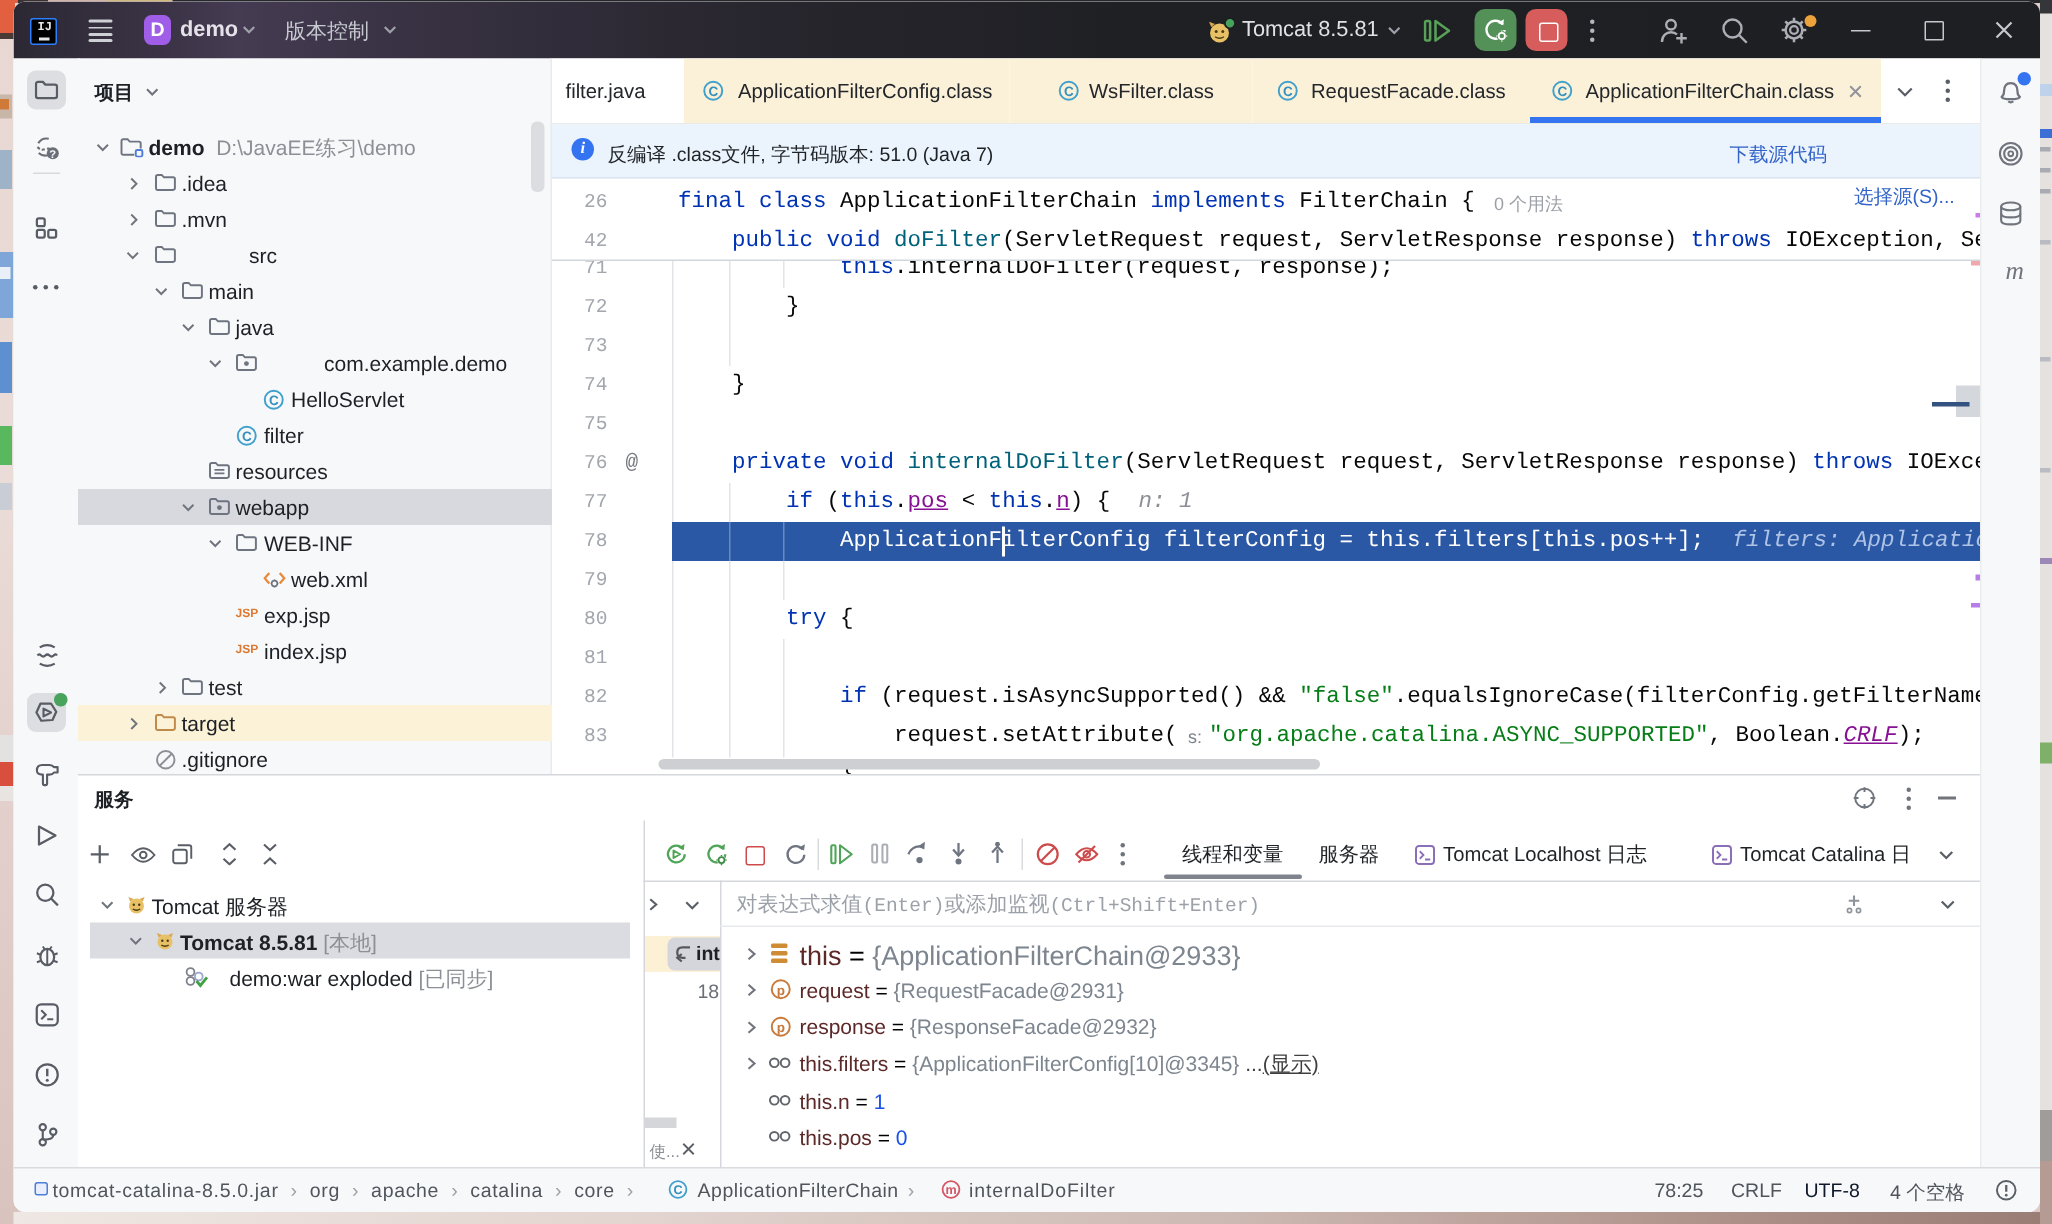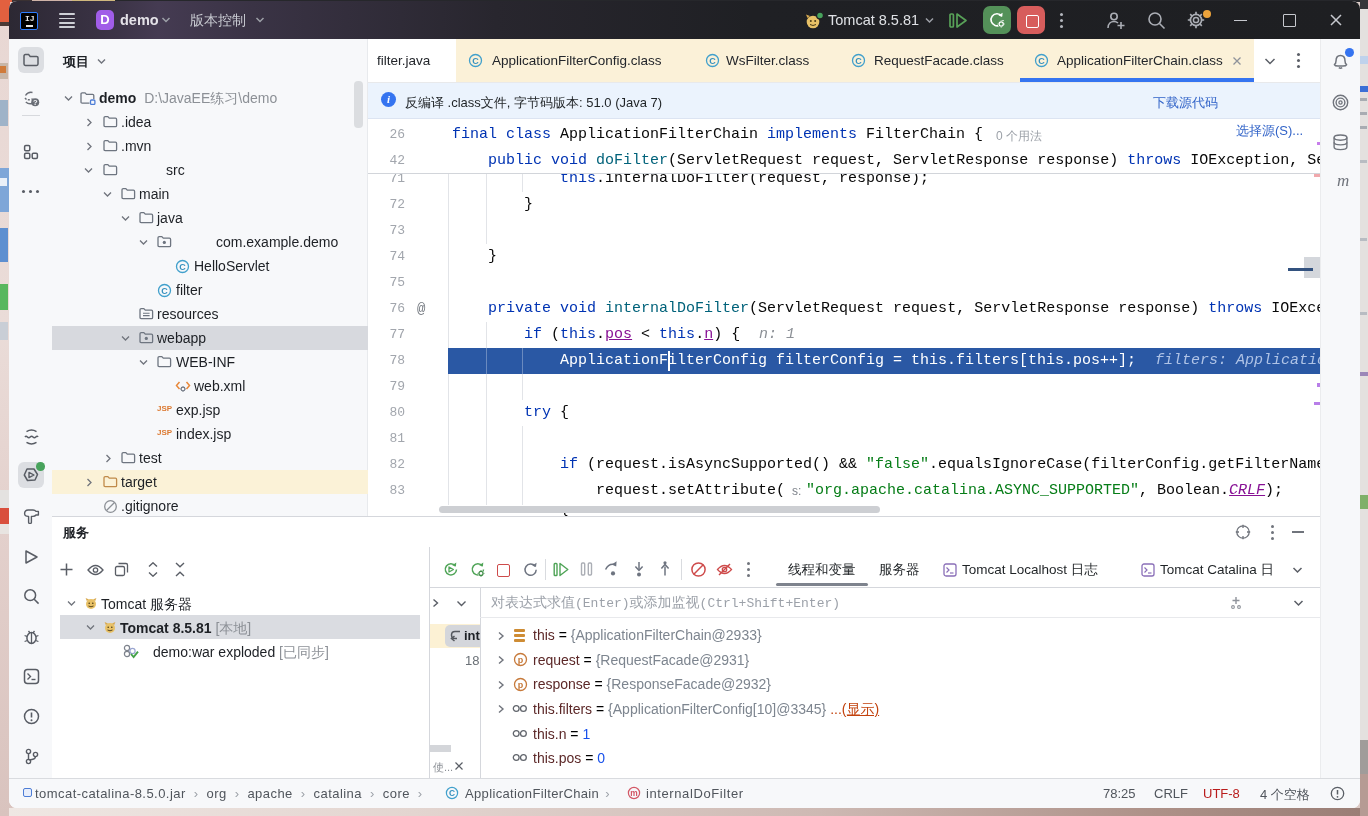--- a/index.html
+++ b/index.html
@@ -626,21 +626,21 @@
 <svg class="r" style="left:1284px;top:598px;" width="11" height="9" viewBox="0 0 11 9">
       <path d="M1.5 2 L5.5 6 L9.5 2" stroke="#5A5E66" stroke-width="1.5" fill="none"></path>
     </svg>
 
 <svg class="r" style="left:488px;top:630px;" width="8" height="10" viewBox="0 0 8 10">
       <path d="M2 1.5 L6 5 L2 8.5" stroke="#70747C" stroke-width="1.4" fill="none"></path>
     </svg>
 <div class="r" style="left:505px;top:628px;width:11px;height:3px;background:#CE8C34;border-radius:1px;"></div>
 <div class="r" style="left:505px;top:633px;width:11px;height:3px;background:#CE8C34;border-radius:1px;"></div>
 <div class="r" style="left:505px;top:638px;width:11px;height:3px;background:#CE8C34;border-radius:1px;"></div>
-<div class="r" style="left:524px;top:626px;font-size:14px;"><span class="vname">this</span> = <span class="vval">{ApplicationFilterChain@2933}</span></div>
+<div class="r" style="left:524px;top:626px;font-size:18px;"><span class="vname">this</span> = <span class="vval">{ApplicationFilterChain@2933}</span></div>
 <svg class="r" style="left:488px;top:654px;" width="8" height="10" viewBox="0 0 8 10">
       <path d="M2 1.5 L6 5 L2 8.5" stroke="#70747C" stroke-width="1.4" fill="none"></path>
     </svg>
 <svg class="r" style="left:504px;top:651px;" width="15" height="15" viewBox="0 0 15 15">
       <circle cx="7.5" cy="7.5" r="6" fill="none" stroke="#C77A3B" stroke-width="1.3"></circle>
       <text x="7.5" y="11" font-size="9" font-weight="bold" fill="#C77A3B" text-anchor="middle" font-family="Liberation Sans">p</text>
     </svg>
 <div class="r" style="left:524px;top:651px;font-size:14px;"><span class="vname">request</span> = <span class="vval">{RequestFacade@2931}</span></div>
 <svg class="r" style="left:488px;top:679px;" width="8" height="10" viewBox="0 0 8 10">
       <path d="M2 1.5 L6 5 L2 8.5" stroke="#70747C" stroke-width="1.4" fill="none"></path>
@@ -650,21 +650,21 @@
       <text x="7.5" y="11" font-size="9" font-weight="bold" fill="#C77A3B" text-anchor="middle" font-family="Liberation Sans">p</text>
     </svg>
 <div class="r" style="left:524px;top:675px;font-size:14px;"><span class="vname">response</span> = <span class="vval">{ResponseFacade@2932}</span></div>
 <svg class="r" style="left:488px;top:703px;" width="8" height="10" viewBox="0 0 8 10">
       <path d="M2 1.5 L6 5 L2 8.5" stroke="#70747C" stroke-width="1.4" fill="none"></path>
     </svg>
 <svg class="r" style="left:503px;top:703px;" width="16" height="9" viewBox="0 0 16 9">
       <circle cx="4.2" cy="4.5" r="2.9" fill="none" stroke="#61656C" stroke-width="1.3"></circle>
       <circle cx="11.4" cy="4.5" r="2.9" fill="none" stroke="#61656C" stroke-width="1.3"></circle>
     </svg>
-<div class="r" style="left:524px;top:700px;font-size:14px;"><span class="vname">this.filters</span> = <span class="vval">{ApplicationFilterConfig[10]@3345}</span> <span style="color:#c2410c;">...<span style="text-decoration:underline;">(显示)</span></span></div>
+<div class="r" style="left:524px;top:700px;font-size:14px;"><span class="vname">this.filters</span> = <span class="vval">{ApplicationFilterConfig[10]@3345}</span> <span style="color:#404040;">...<span style="text-decoration:underline;">(显示)</span></span></div>
 <svg class="r" style="left:503px;top:728px;" width="16" height="9" viewBox="0 0 16 9">
       <circle cx="4.2" cy="4.5" r="2.9" fill="none" stroke="#61656C" stroke-width="1.3"></circle>
       <circle cx="11.4" cy="4.5" r="2.9" fill="none" stroke="#61656C" stroke-width="1.3"></circle>
     </svg>
 <div class="r" style="left:524px;top:725px;font-size:14px;"><span class="vname">this.n</span> = <span class="vnum">1</span></div>
 <svg class="r" style="left:503px;top:752px;" width="16" height="9" viewBox="0 0 16 9">
       <circle cx="4.2" cy="4.5" r="2.9" fill="none" stroke="#61656C" stroke-width="1.3"></circle>
       <circle cx="11.4" cy="4.5" r="2.9" fill="none" stroke="#61656C" stroke-width="1.3"></circle>
     </svg>
 <div class="r" style="left:524px;top:749px;font-size:14px;"><span class="vname">this.pos</span> = <span class="vnum">0</span></div>
@@ -677,20 +677,20 @@
       <text x="7.5" y="11" font-size="9" font-weight="bold" fill="#3590BE" text-anchor="middle" font-family="Liberation Sans">C</text>
     </svg>
 <div class="r" style="left:456px;top:785px;font-size:13px;letter-spacing:0.35px;color:#50555C;">ApplicationFilterChain<span style="color:#9DA2A9;padding:0 6px;">›</span></div>
 <svg class="r" style="left:618px;top:785px;" width="14" height="14" viewBox="0 0 15 15">
       <circle cx="7.5" cy="7.5" r="6" fill="none" stroke="#D35765" stroke-width="1.3"></circle>
       <text x="7.5" y="11" font-size="9" font-weight="bold" fill="#D35765" text-anchor="middle" font-family="Liberation Sans">m</text>
     </svg>
 <div class="r" style="left:637px;top:785px;font-size:13px;letter-spacing:0.6px;color:#50555C;">internalDoFilter</div>
 <div class="r" style="left:1094px;top:785px;font-size:13px;color:#50555C;">78:25</div>
 <div class="r" style="left:1145px;top:785px;font-size:13px;color:#50555C;">CRLF</div>
-<div class="r" style="left:1194px;top:785px;font-size:13px;color:#b91c1c;">UTF-8</div>
+<div class="r" style="left:1194px;top:785px;font-size:13px;color:#0f172a;">UTF-8</div>
 <div class="r" style="left:1251px;top:785px;font-size:13px;color:#50555C;">4 个空格</div>
 <svg class="r" style="left:1321px;top:785px;" width="15" height="15" viewBox="0 0 15 15">
       <circle cx="7.5" cy="7.5" r="6.2" fill="none" stroke="#5A5F66" stroke-width="1.3"></circle>
       <path d="M7.5 4 V8.5" stroke="#5A5F66" stroke-width="1.5"></path>
       <circle cx="7.5" cy="10.8" r="0.9" fill="#5A5F66"></circle>
     </svg>
 </div>
 
 </body></html>

